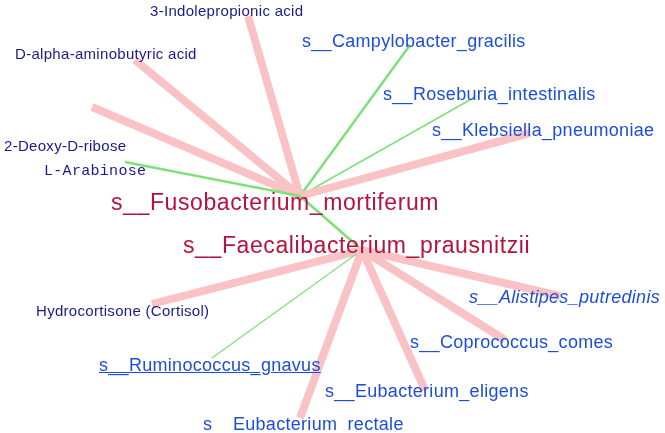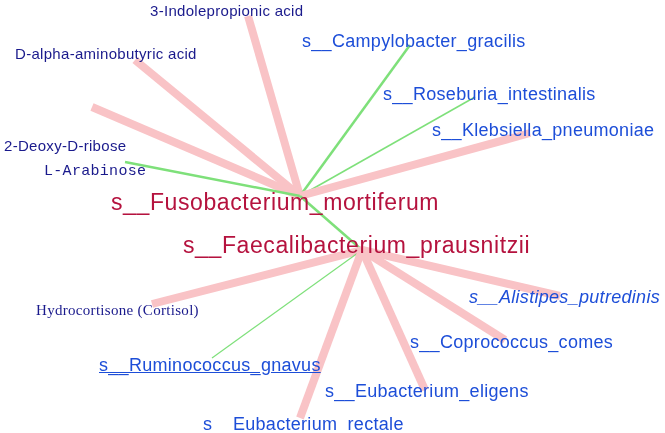--- a/index.html
+++ b/index.html
@@ -33,20 +33,20 @@
   <div id="labels">
       <div class="label metab" style="left: 150px; top: 3px;">3-Indolepropionic acid</div>
       <div class="label metab" style="left: 15px; top: 46px;">D-alpha-aminobutyric acid</div>
       <div class="label metab" style="left: 4px; top: 94px; margin-top: 44px;">2-Deoxy-D-ribose</div>
       <div class="label metab" style="left: 44px; top: 164px; font-family: Liberation Mono, monospace;">L-Arabinose</div>
       <div class="label bact" style="left: 302px; top: 32px;">s__Campylobacter_gracilis</div>
       <div class="label bact" style="left: 383px; top: 85px;">s__Roseburia_intestinalis</div>
       <div class="label bact" style="left: 432px; top: 121px;">s__Klebsiella_pneumoniae</div>
       <div class="label hub" style="left: 111px; top: 191px; text-align: right;">s__Fusobacterium_mortiferum</div>
       <div class="label hub" style="left: 183px; top: 234px;">s__Faecalibacterium_prausnitzii</div>
-      <div class="label metab" style="left: 36px; top: 303px; font-family: Liberation Serif, serif;">Hydrocortisone (Cortisol)</div>
+      <div class="label metab" style="left: 36px; top: 303px;">Hydrocortisone (Cortisol)</div>
       <div class="label bact" style="left: 469px; top: 288px; font-style: italic;">s__Alistipes_putredinis</div>
       <div class="label bact" style="left: 99px; top: 356px; text-decoration: underline;">s__Ruminococcus_gnavus</div>
       <div class="label bact" style="left: 410px; top: 333px;">s__Coprococcus_comes</div>
       <div class="label bact" style="left: 325px; top: 382px;">s__Eubacterium_eligens</div>
       <div class="label bact" style="left: 203px; top: 415px;">s__Eubacterium_rectale</div>
     </div>
 </div>
 
 </body></html>

